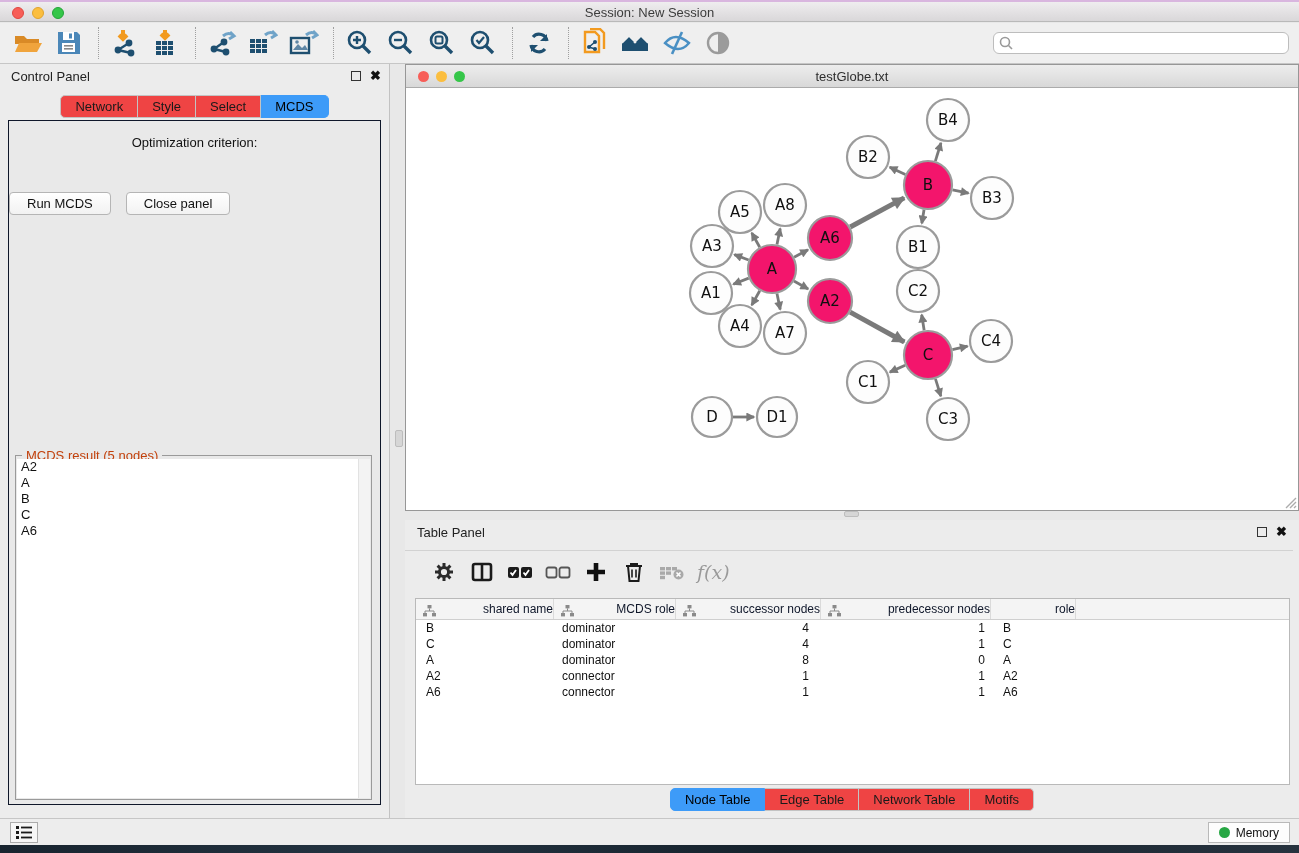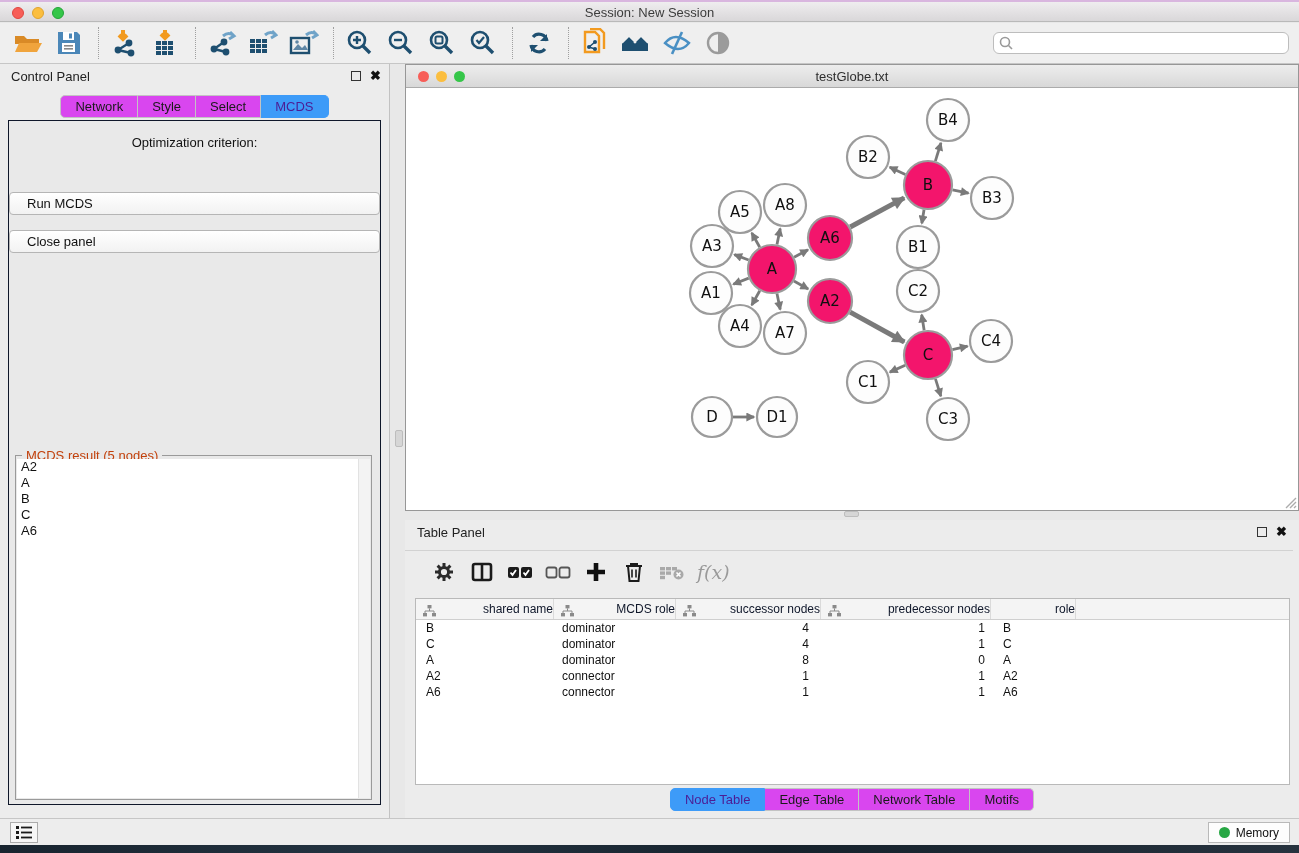--- a/index.html
+++ b/index.html
@@ -26,36 +26,36 @@
   
   #control-panel { position:absolute; left:0; top:64px; width:390px; height:754px; background:#ECECEC; border-right:1px solid #C2C2C2; }
   #cp-title { position:absolute; left:11px; top:5px; font-size:13px; color:#222; }
   .panel-btns { position:absolute; top:6px; display:flex; gap:9px; }
   #control-panel .panel-btns { right:8px; }
   .float-box { width:10px; height:10px; border:1.5px solid #333; margin-top:1px; }
   .close-x { font-size:13px; font-weight:bold; color:#111; line-height:12px; }
 
   .seg-tabs { display:flex; justify-content:center; }
   #cp-tabs { position:absolute; left:0; right:0; top:31px; }
-  .seg { height:23px; background:#d946ef; border:1px solid #C3C3C3; border-left:none; font-size:13px; color:#1a1a1a;
+  .seg { height:23px; background:#ef4444; border:1px solid #C3C3C3; border-left:none; font-size:13px; color:#1a1a1a;
     display:flex; align-items:center; justify-content:center; padding:0 14px; }
   .seg:first-child { border-left:1px solid #C3C3C3; border-radius:5px 0 0 5px; }
   .seg:last-child { border-radius:0 5px 5px 0; }
-  .seg.active { background:#3D9BF8; border-color:#3D9BF8; color:#4c1d95; }
+  .seg.active { background:#3D9BF8; border-color:#3D9BF8; color:#000000; }
 
   #cp-body { position:absolute; left:8px; right:8px; top:56px; bottom:13px; background:#E9E9E9; border:1px solid #0f172a; }
   #opt-label { position:absolute; left:0; right:0; top:14px; text-align:center; font-size:13px; color:#111; }
   #criterion-select { position:absolute; left:36px; right:27px; top:36px; height:24px; background:#fff; border:1px solid #B3B3B3; border-radius:4px; }
   #criterion-select .val { position:absolute; left:9px; top:4px; font-size:13px; color:#111; white-space:nowrap; }
   #criterion-select .stepper { position:absolute; right:0; top:-1px; bottom:-1px; width:20px; border-radius:0 4px 4px 0;
     background:linear-gradient(#6FB1FA,#2D7DF6); }
   .chev-up,.chev-dn { position:absolute; left:5px; width:0; height:0; border-left:5px solid transparent; border-right:5px solid transparent; }
   .chev-up { top:5px; border-bottom:5px solid #fff; }
   .chev-dn { bottom:5px; border-top:5px solid #fff; }
-  #cp-buttons { position:absolute; left:0; right:0; top:71px; display:flex; gap:15px;flex-direction:column; }
+  #cp-buttons { position:absolute; left:0; right:0; top:71px; display:flex; gap:15px; }
   .mac-btn { height:23px; background:linear-gradient(#FFFFFF,#F2F2F2); border:1px solid #B5B5B5; border-radius:4px;
     font-size:13px; color:#111; padding:0 17px; display:flex; align-items:center; font-family:"Liberation Sans",sans-serif; }
 
   #result-box { position:absolute; left:6px; right:8px; top:334px; bottom:4px; border:1px solid #9A9A9A; }
   #result-legend { position:absolute; left:6px; top:-8px; background:#E9E9E9; padding:0 4px; font-size:13px; color:#c2410c; }
   #result-list { position:absolute; left:1px; right:13px; top:3px; bottom:1px; background:#fff; overflow:hidden; }
   #result-scroll { position:absolute; right:1px; top:3px; bottom:1px; width:12px; background:#F3F3F3; border-left:1px solid #E2E2E2; }
   .result-item { font-size:13px; color:#111; line-height:16px; padding-left:4px; }
 
   

